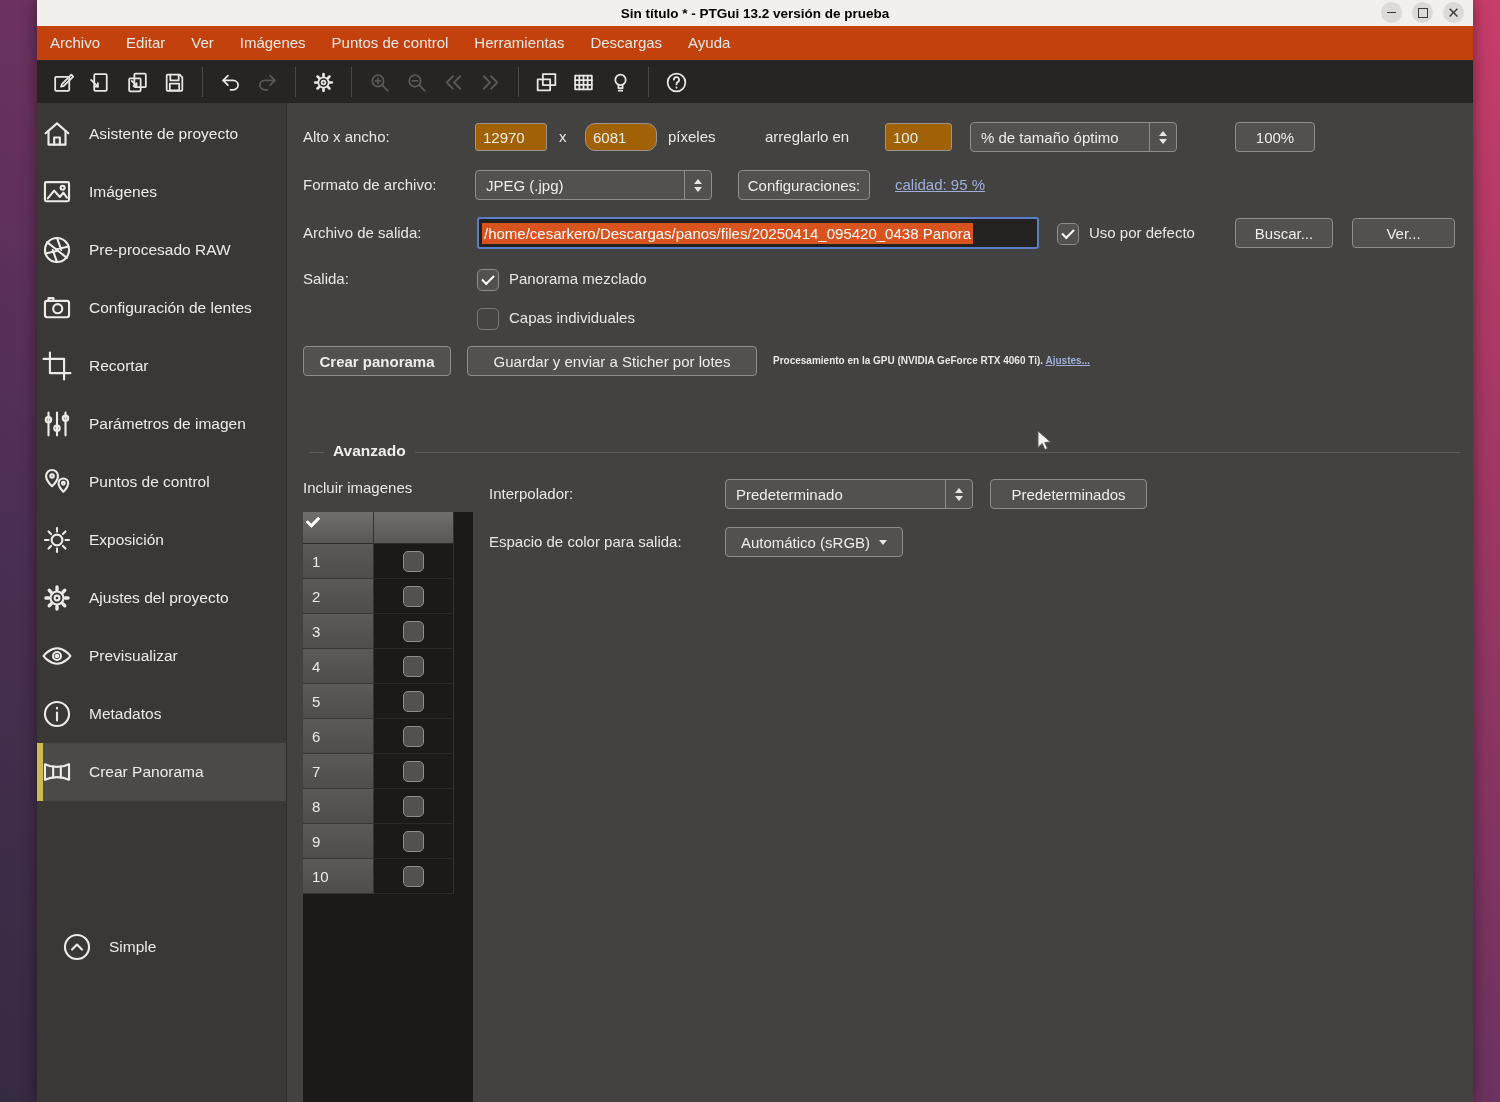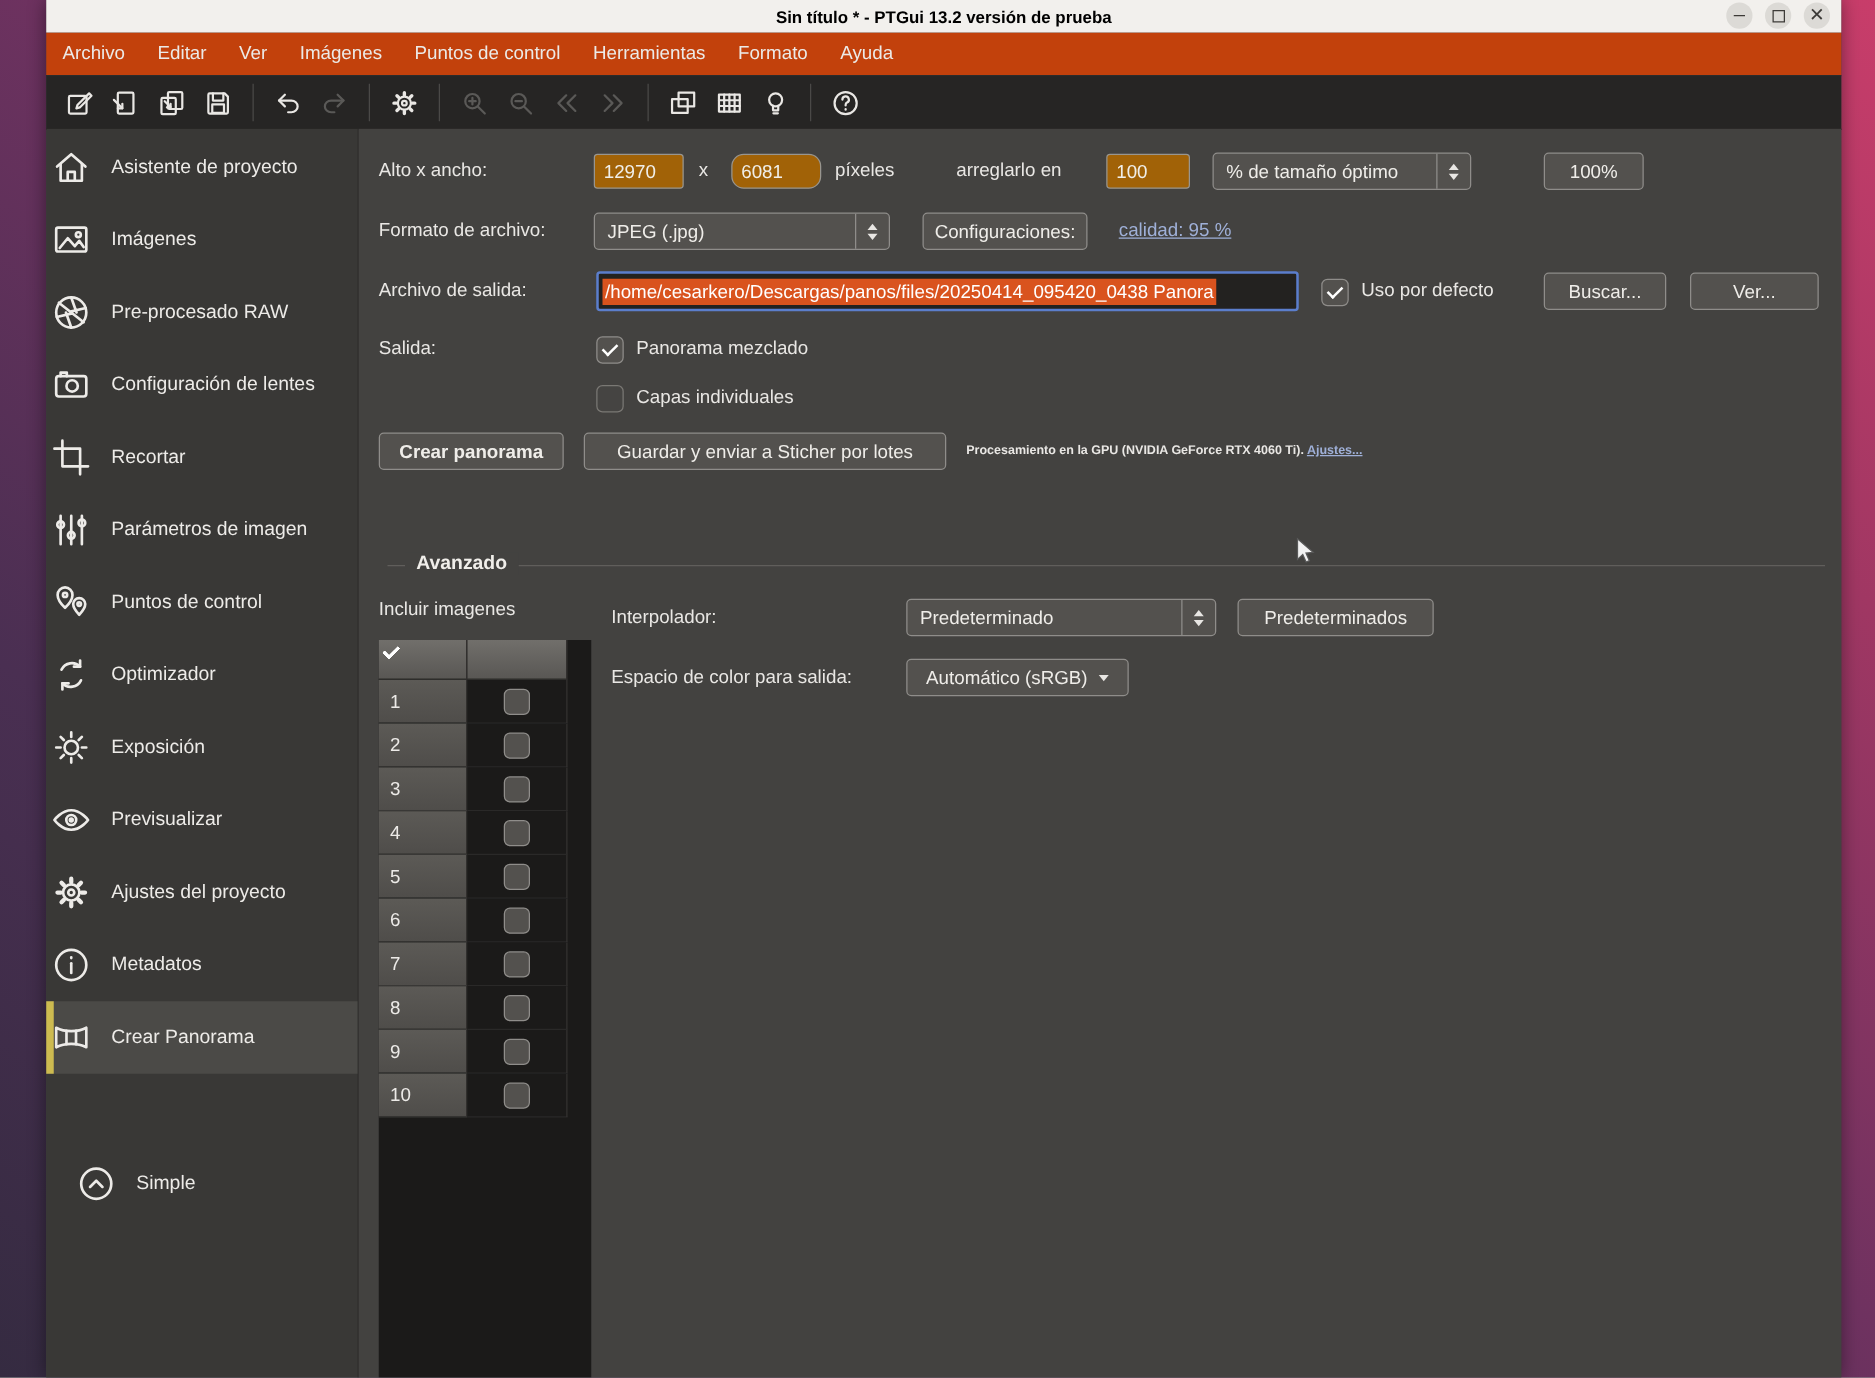--- a/index.html
+++ b/index.html
@@ -87,21 +87,21 @@
     </div>
   </div>
 
   <div class="menubar">
       <div class="menu-item">Archivo</div>
       <div class="menu-item">Editar</div>
       <div class="menu-item">Ver</div>
       <div class="menu-item">Imágenes</div>
       <div class="menu-item">Puntos de control</div>
       <div class="menu-item">Herramientas</div>
-      <div class="menu-item">Formato</div>
+      <div class="menu-item">Descargas</div>
       <div class="menu-item">Ayuda</div>
     </div>
   <div class="toolbar">
       <div class="tool">
         <svg viewBox="0 0 24 24" fill="none" stroke="currentColor" stroke-width="1.7" stroke-linecap="round" stroke-linejoin="round">
           <rect x="4" y="6.5" width="13.5" height="13.5" rx="1"></rect>
           <path d="M10.5 13.5 19.5 4.5l1.8 1.8-9 9-2.6.8z"></path>
         </svg>
       </div>
       <div class="tool">
@@ -257,49 +257,40 @@
           <svg viewBox="0 0 24 24" fill="none" stroke="currentColor" stroke-width="1.5" stroke-linecap="round" stroke-linejoin="round">
             <path d="M8.5 3.5a4.2 4.2 0 0 1 4.2 4.2c0 3.2-4.2 7.3-4.2 7.3S4.3 10.9 4.3 7.7A4.2 4.2 0 0 1 8.5 3.5z"></path>
             <circle cx="8.5" cy="7.7" r="1.2"></circle>
             <path d="M16.5 9.5a3.4 3.4 0 0 1 3.4 3.4c0 2.6-3.4 6-3.4 6s-3.4-3.4-3.4-6a3.4 3.4 0 0 1 3.4-3.4z"></path>
             <circle cx="16.5" cy="12.9" r="1"></circle>
           </svg>
           <span>Puntos de control</span>
         </div>
         <div class="side-item">
           <svg viewBox="0 0 24 24" fill="none" stroke="currentColor" stroke-width="1.5" stroke-linecap="round" stroke-linejoin="round">
-            <path d="M6.5 9A6.5 6.5 0 0 1 17 7.3"></path>
-            <path d="M17 3.8v3.5h-3.5"></path>
-            <path d="M17.5 15a6.5 6.5 0 0 1-10.5 1.7"></path>
-            <path d="M7 20.2v-3.5h3.5"></path>
-          </svg>
-          <span>Optimizador</span>
-        </div>
-        <div class="side-item">
-          <svg viewBox="0 0 24 24" fill="none" stroke="currentColor" stroke-width="1.5" stroke-linecap="round" stroke-linejoin="round">
             <circle cx="12" cy="12" r="3.8"></circle>
             <path d="M12 3.5V6M12 18v2.5M3.5 12H6M18 12h2.5M6 6l1.8 1.8M16.2 16.2 18 18M18 6l-1.8 1.8M7.8 16.2 6 18"></path>
           </svg>
           <span>Exposición</span>
+        </div>
+        <div class="side-item">
+          <svg viewBox="0 0 24 24" fill="none" stroke="currentColor" stroke-width="1.5" stroke-linecap="round" stroke-linejoin="round">
+            <circle cx="12" cy="12" r="4.6"></circle>
+            <circle cx="12" cy="12" r="1.7"></circle>
+            <path stroke-width="2.4" d="M12 4.2v2M12 17.8v2M4.2 12h2M17.8 12h2M6.5 6.5l1.4 1.4M16.1 16.1l1.4 1.4M17.5 6.5l-1.4 1.4M7.9 16.1l-1.4 1.4"></path>
+          </svg>
+          <span>Ajustes del proyecto</span>
         </div>
         <div class="side-item">
           <svg viewBox="0 0 24 24" fill="none" stroke="currentColor" stroke-width="1.5" stroke-linecap="round" stroke-linejoin="round">
             <path d="M2.5 12S6.5 6.5 12 6.5 21.5 12 21.5 12 17.5 17.5 12 17.5 2.5 12 2.5 12z"></path>
             <circle cx="12" cy="12" r="2.8"></circle>
             <circle cx="12" cy="12" r="0.8"></circle>
           </svg>
           <span>Previsualizar</span>
-        </div>
-        <div class="side-item">
-          <svg viewBox="0 0 24 24" fill="none" stroke="currentColor" stroke-width="1.5" stroke-linecap="round" stroke-linejoin="round">
-            <circle cx="12" cy="12" r="4.6"></circle>
-            <circle cx="12" cy="12" r="1.7"></circle>
-            <path stroke-width="2.4" d="M12 4.2v2M12 17.8v2M4.2 12h2M17.8 12h2M6.5 6.5l1.4 1.4M16.1 16.1l1.4 1.4M17.5 6.5l-1.4 1.4M7.9 16.1l-1.4 1.4"></path>
-          </svg>
-          <span>Ajustes del proyecto</span>
         </div>
         <div class="side-item">
           <svg viewBox="0 0 24 24" fill="none" stroke="currentColor" stroke-width="1.5" stroke-linecap="round" stroke-linejoin="round">
             <circle cx="12" cy="12" r="8.5"></circle>
             <path d="M12 11v5.5"></path>
             <path d="M12 7.6v.5"></path>
           </svg>
           <span>Metadatos</span>
         </div>
         <div class="side-item active">

